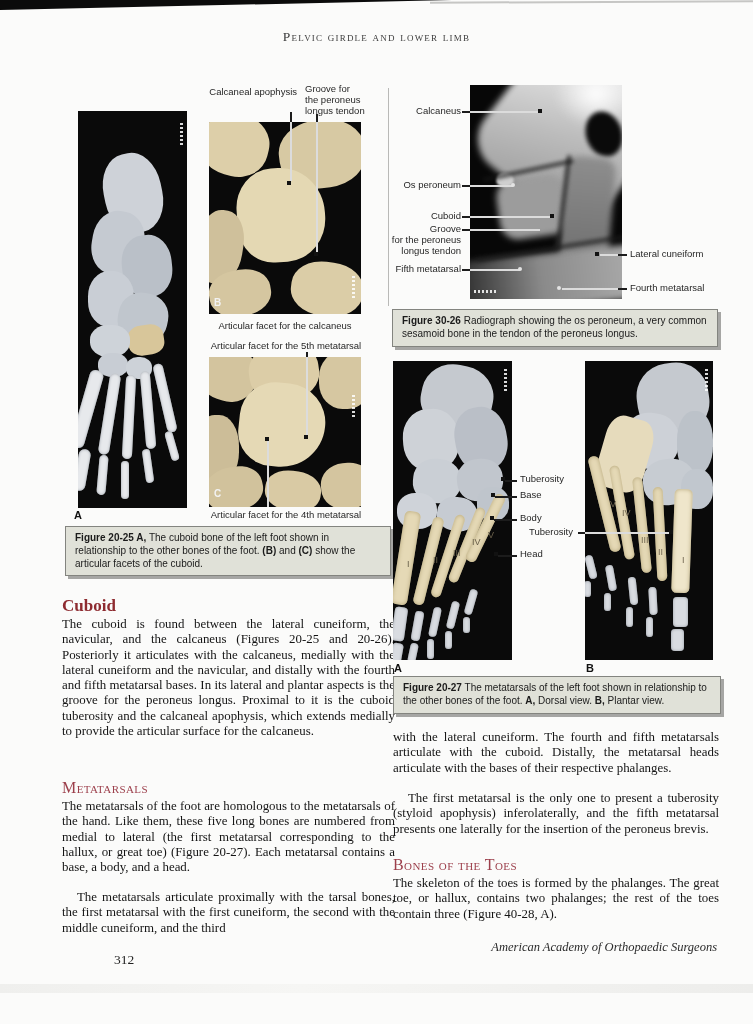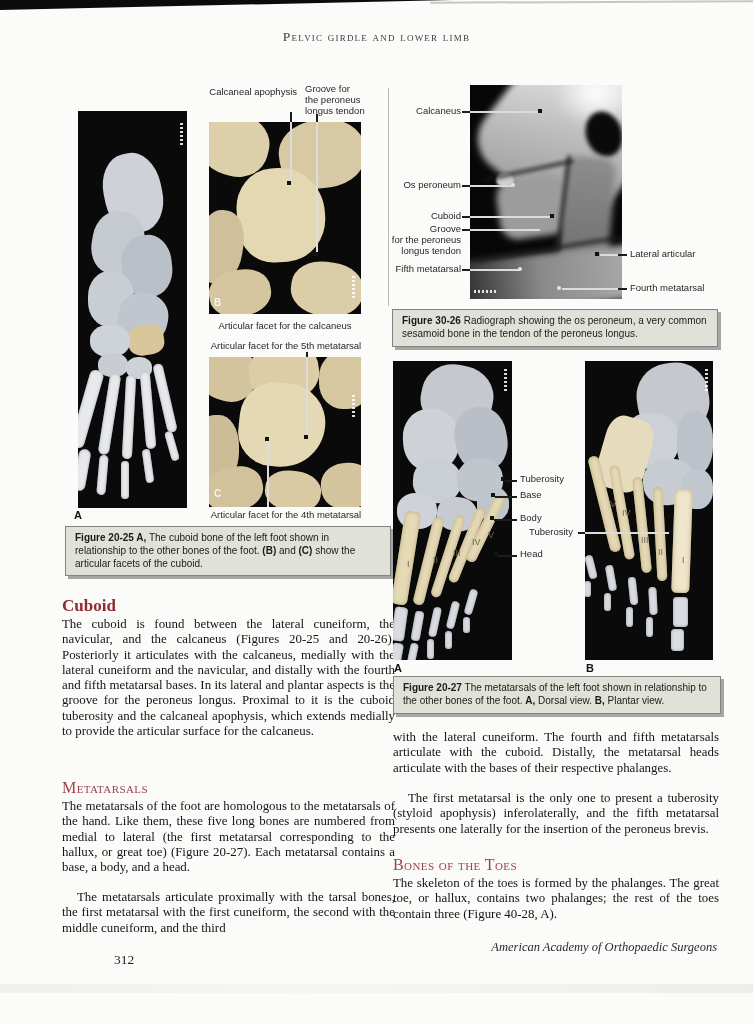--- a/index.html
+++ b/index.html
@@ -182,21 +182,21 @@
 <div class="dot" style="left:550px;top:214px;"></div>
 <div class="lnh" style="left:462px;top:229px;width:8px;"></div>
 <div class="lnh-w" style="left:470px;top:229px;width:70px;"></div>
 <div class="lnh" style="left:462px;top:269px;width:8px;"></div>
 <div class="lnh-w" style="left:470px;top:269px;width:50px;"></div>
 <div class="dot-w" style="left:518px;top:267px;"></div>
 
 <div class="dot" style="left:595px;top:252px;"></div>
 <div class="lnh-w" style="left:600px;top:254px;width:18px;"></div>
 <div class="lnh" style="left:618px;top:254px;width:9px;"></div>
-<div class="flab" style="left:630px;top:249px;width:110px;">Lateral articular</div>
+<div class="flab" style="left:630px;top:249px;width:110px;">Lateral cuneiform</div>
 <div class="dot-w" style="left:557px;top:286px;"></div>
 <div class="lnh-w" style="left:562px;top:288px;width:56px;"></div>
 <div class="lnh" style="left:618px;top:288px;width:9px;"></div>
 <div class="flab" style="left:630px;top:283px;width:110px;">Fourth metatarsal</div>
 
 <div class="capbox" style="left:392px;top:309px;width:306px;">
   <b>Figure 30-26</b><span> Radiograph showing the os peroneum, a very common sesamoid bone in the tendon of the peroneus longus.</span>
 </div>
 
 <div class="photo" style="left:393px;top:361px;width:119px;height:299px;">

